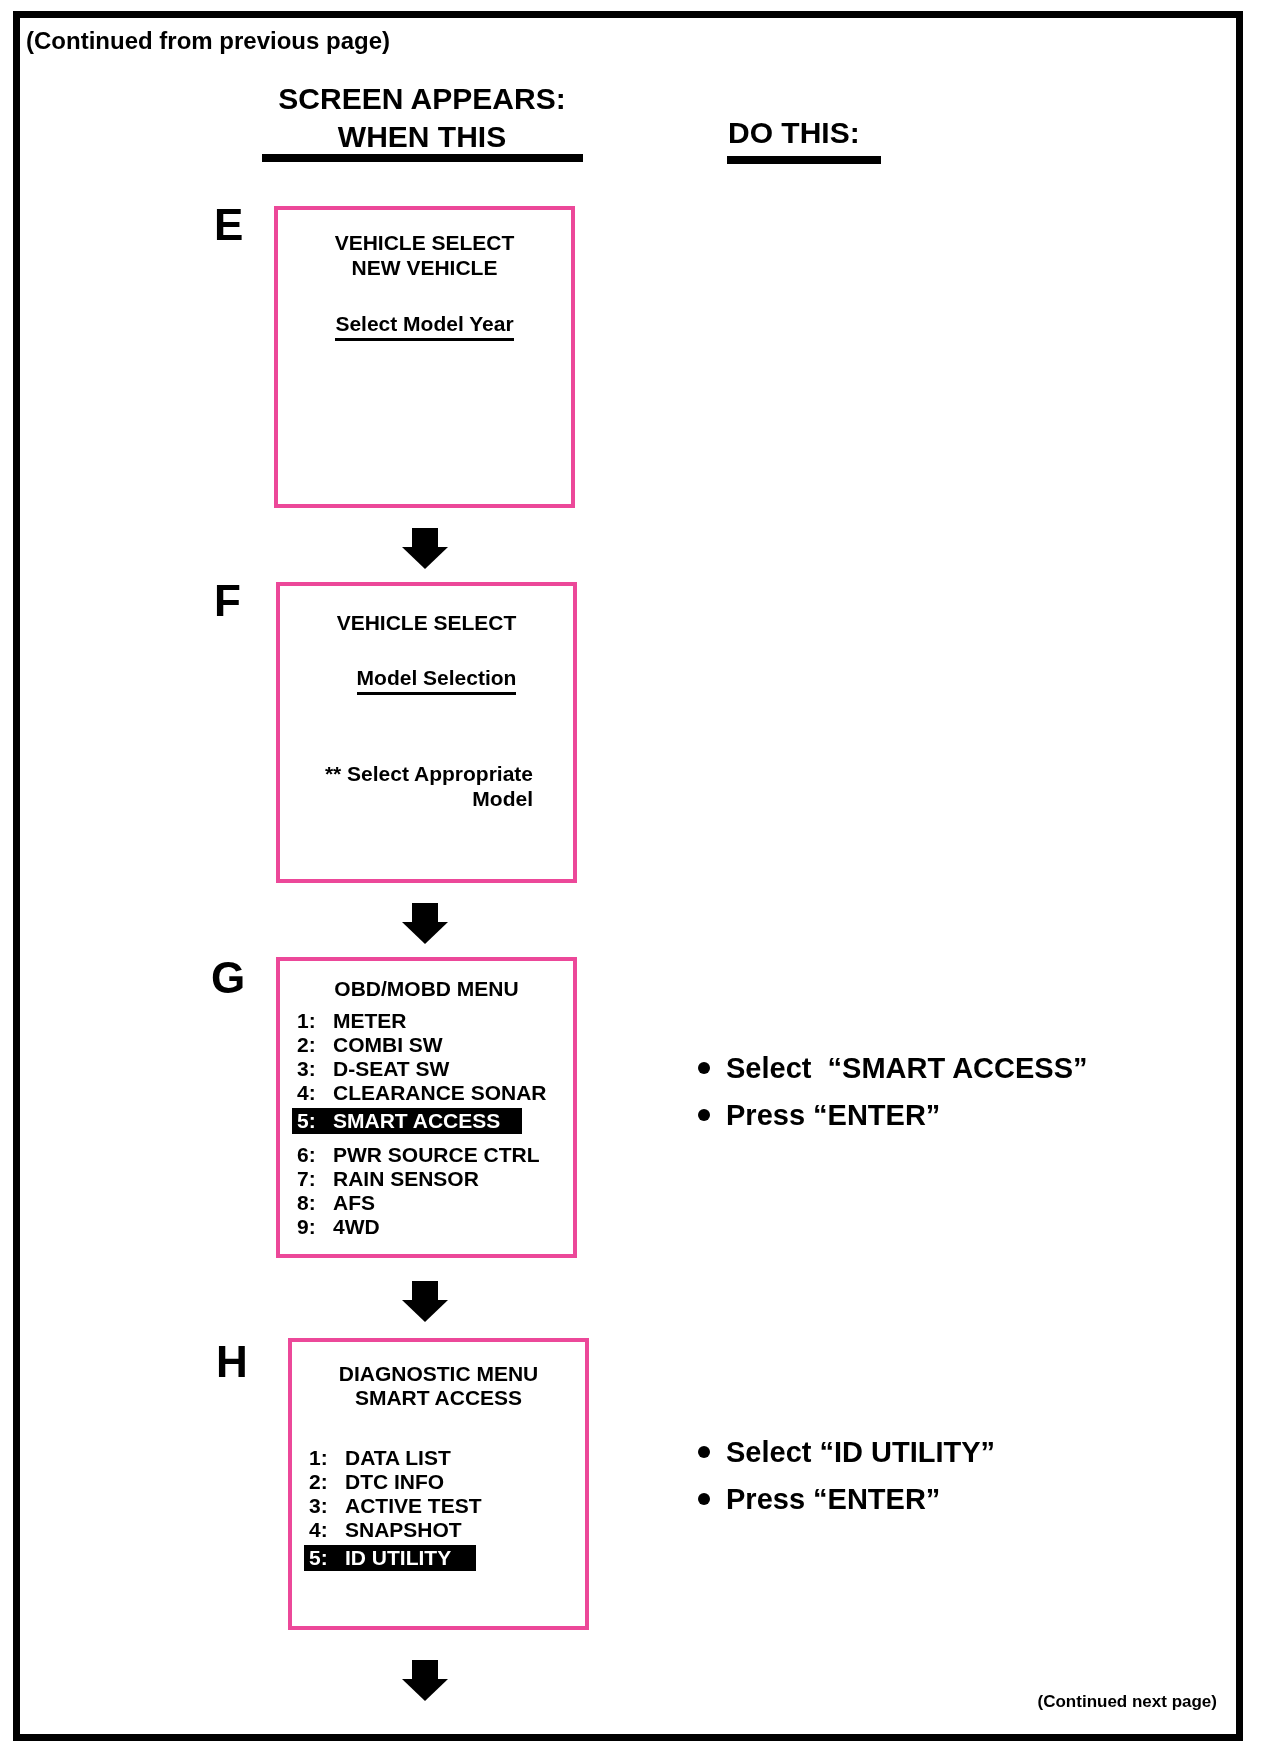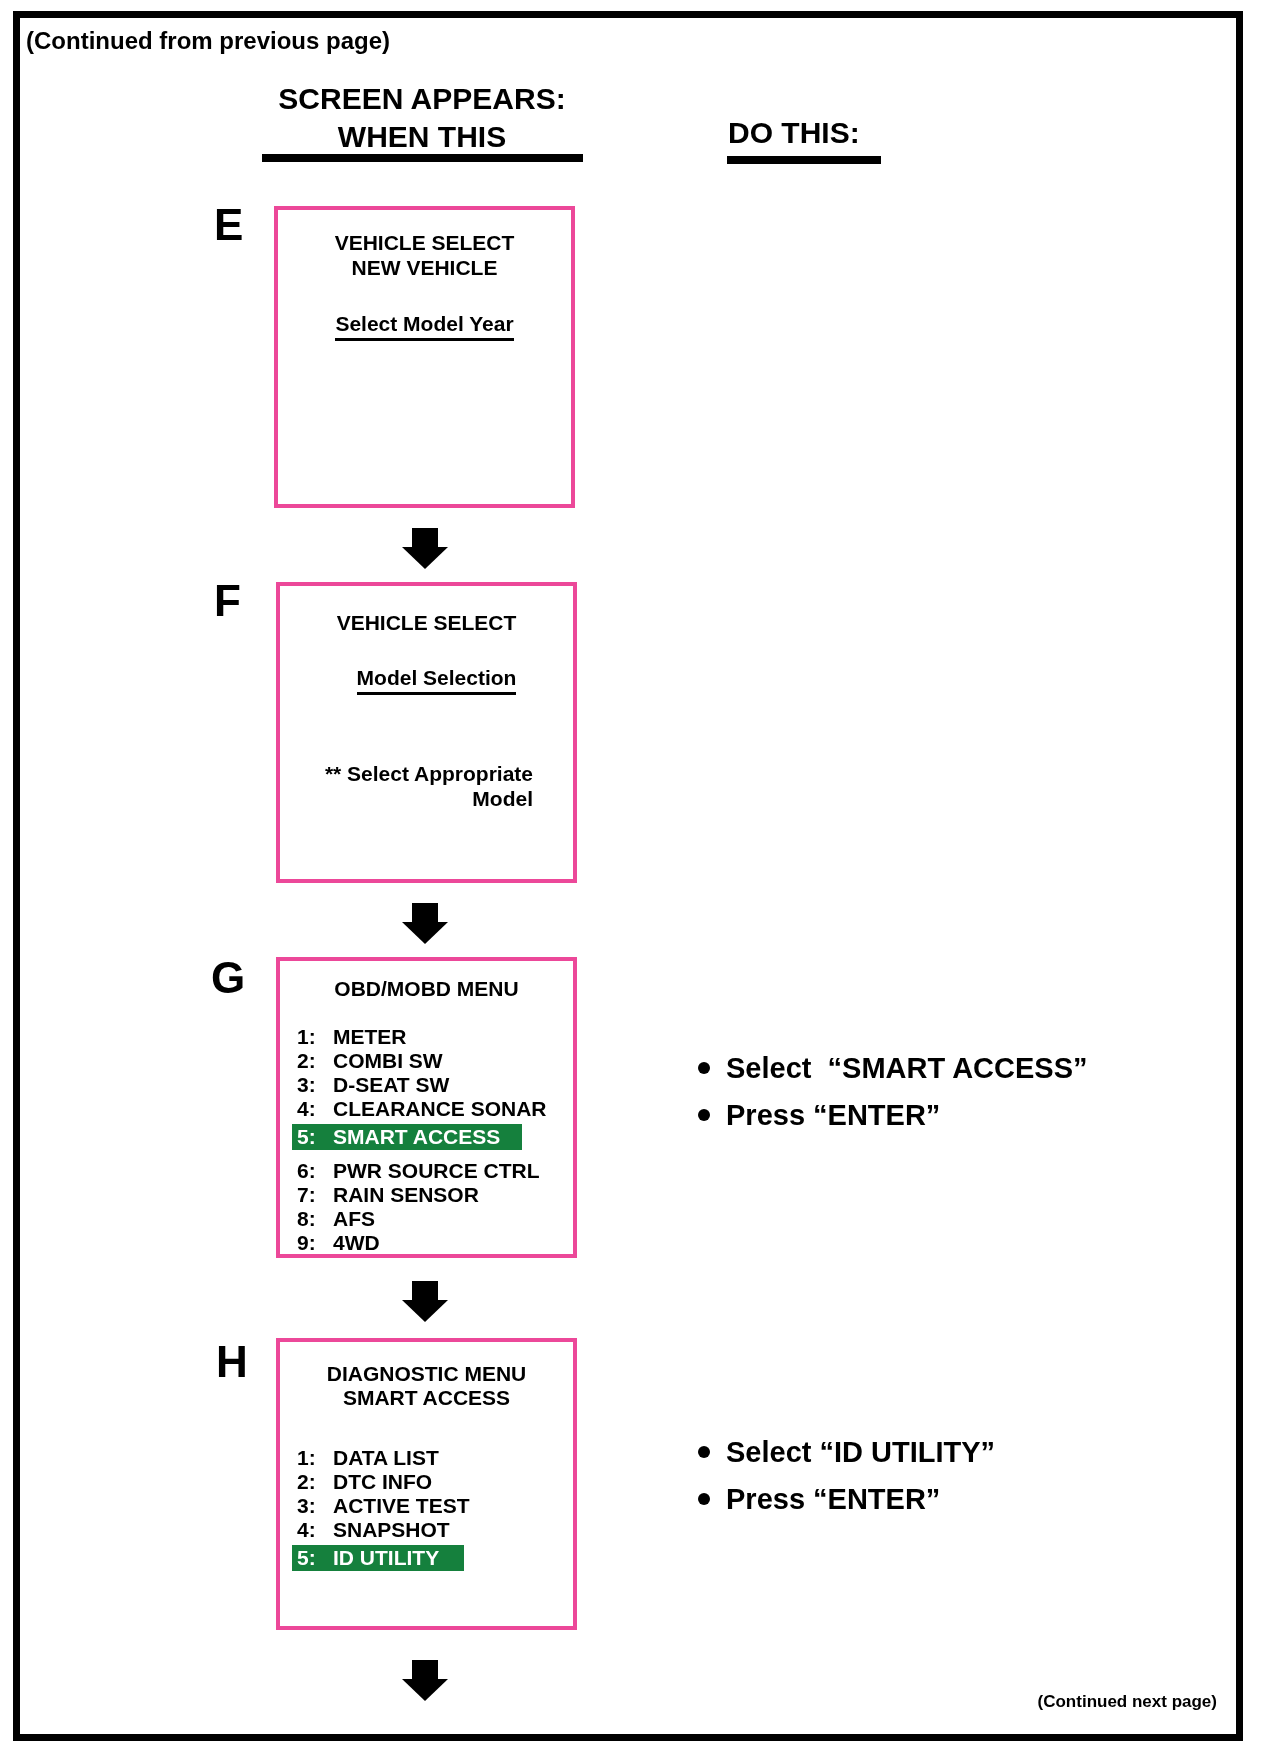--- a/index.html
+++ b/index.html
@@ -35,44 +35,44 @@
   #label-g { left:211px; top:956px; }
   #label-h { left:216px; top:1340px; }
 
   .screen-box {
     position:absolute; width:301px;
     border:4px solid #ec4899; background:#fff;
   }
   #box-e { left:274px; top:206px; height:302px; }
   #box-f { left:276px; top:582px; height:301px; }
   #box-g { left:276px; top:957px; height:301px; }
-  #box-h { left:276px; top:1338px; height:292px; }
+  #box-h { left:288px; top:1338px; height:292px; }
 
   .screen-title { text-align:center; font-size:21px; line-height:25px; }
   #box-e .screen-title { margin-top:20px; }
   #box-f .screen-title { margin-top:24px; }
   #box-g .screen-title { margin-top:15px; }
   #box-h .screen-title { margin-top:20px; line-height:24px; }
 
   .screen-subtitle { text-align:center; }
   #box-e .screen-subtitle { margin-top:32px; }
   #box-f .screen-subtitle { margin-top:31px;padding-left:20px; }
   .screen-subtitle span {
     display:inline-block; font-size:21px;
     border-bottom:3px solid #000; padding-bottom:2px;
   }
 
   .screen-note { margin:66px 0 15px 28px; width:225px; font-size:21px; line-height:25px; text-align:right; }
 
-  .menu { margin-top:24px; padding-left:17px; font-size:21px; }
+  .menu { margin-top:8px; padding-left:17px; font-size:21px; }
   #box-h .menu { margin-top:36px; }
   .menu-item { line-height:24px; white-space:nowrap; }
   .menu-num { display:inline-block; width:36px; }
   .menu-item.hl {
-    background:#15803d; color:#fff;
+    background:#000000; color:#fff;
     display:block; width:230px;
     margin:3px 0 9px -5px;
     padding:1px 0 1px 5px;
   }
   #box-h .menu-item.hl { width:172px; margin-bottom:0; }
 
   .flow-arrow { position:absolute; left:402px; width:46px; }
   #arrow-1 { top:528px; } #arrow-2 { top:903px; }
   #arrow-3 { top:1281px; } #arrow-4 { top:1660px; }
   .flow-arrow .stem { width:26px; height:19px; background:#000; margin:0 auto; }

